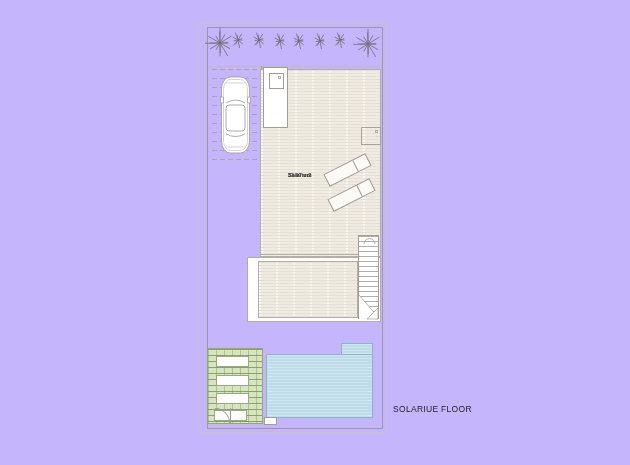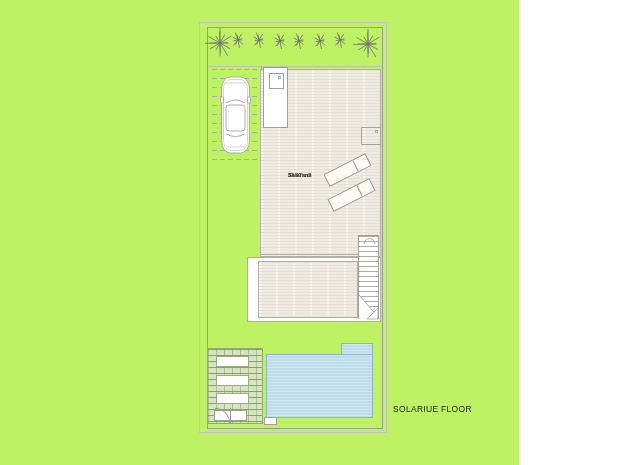--- a/index.html
+++ b/index.html
@@ -1,17 +1,17 @@
 <!DOCTYPE html>
 <html style="--line: #9a9a9a; --wall: #a39d95; --deck-border: #b5afa5; --deck-base: #f0ebe2; --deck-stripe: #e7e0d4; --pool-fill: #bedce9; --pool-stripe: #cde6f0; --pool-border: #8fb3c3; --grass-fill: #d6e4c0; --grass-line: #8fac6c; --text: #222222;"><head>
 <meta charset="utf-8">
 <style>
   html,body{margin:0;padding:0;background:#ffffff;}
   #canvas{
-    position:relative;width:519px;height:465px;background:#bef264;overflow:hidden;
+    position:relative;width:630px;height:465px;background:#c4b5fd;overflow:hidden;
     font-family:"Liberation Sans", sans-serif;
   }
   #canvas *{box-sizing:border-box;position:absolute;}
 
   
   .plot-outer{left:199px;top:22px;width:188px;height:411px;border:1px solid #c4c4c4;}
   .plot-inner{left:207px;top:27px;width:176px;height:402px;border:1px solid var(--line);}
   .tree-strip-line{left:208px;top:66px;width:174px;height:1px;background:#bdbdbd;}
 
   .tree{position:absolute;}

